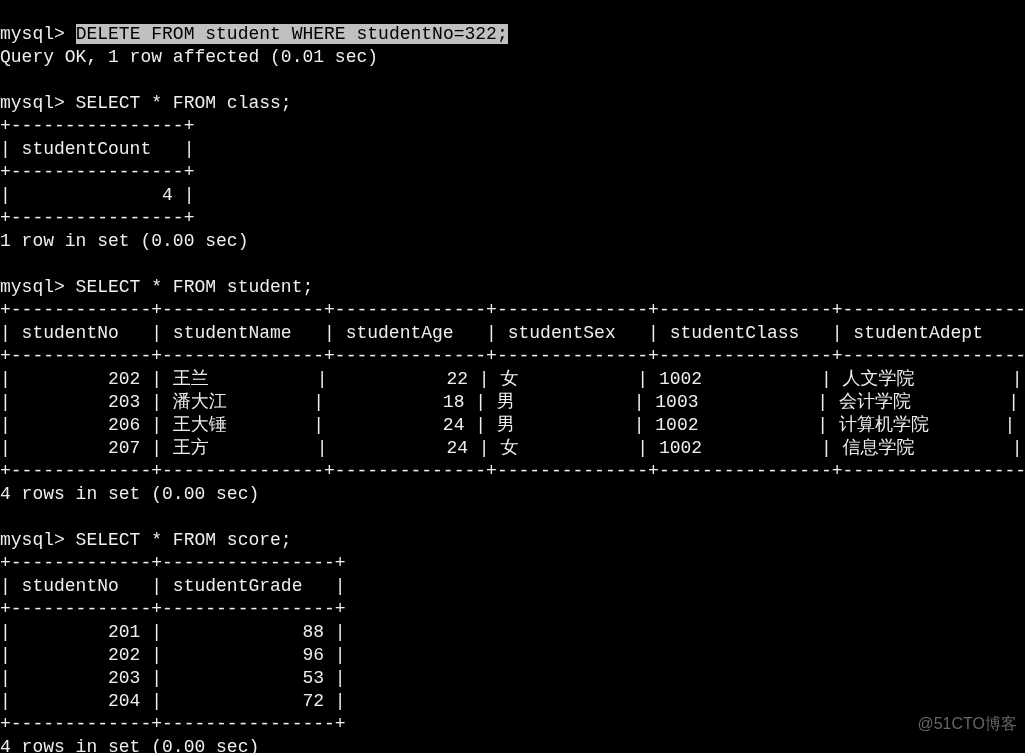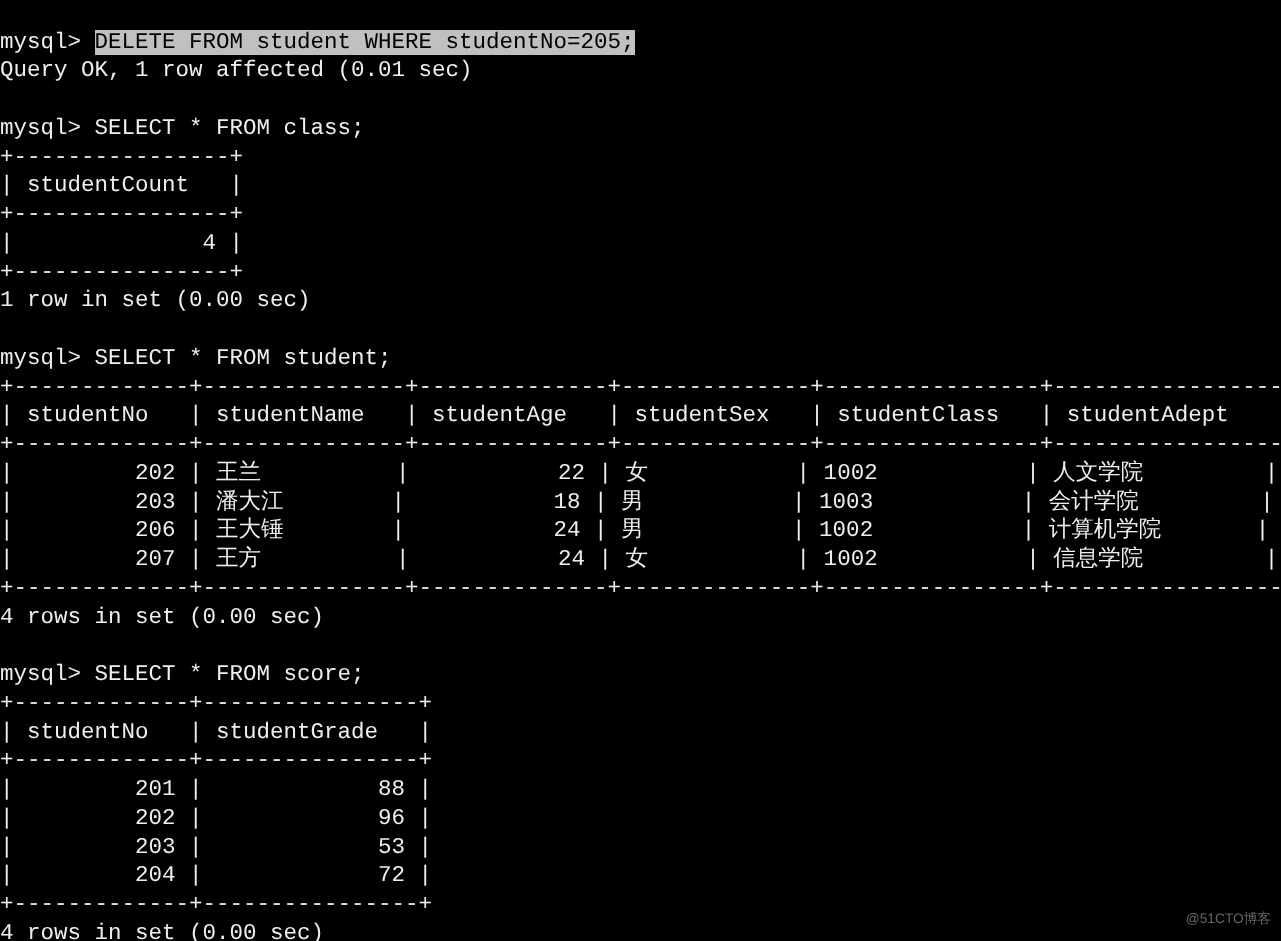--- a/index.html
+++ b/index.html
@@ -1,22 +1,22 @@
 <!DOCTYPE html>
 <html><head>
 <meta charset="utf-8">
 <style>
   html,body{margin:0;padding:0;background:#000;color:#eee;width:1025px;height:753px;overflow:hidden}
   body{font-family:"Consolas","Courier New",monospace;font-size:18px;line-height:23px;white-space:pre}
   .hl{background:#c0c0c0;color:#000}
-  .wm{position:absolute;right:8px;bottom:6px;color:#666;font-size:11px;font-family:sans-serif;white-space:normal}
+  .wm{position:absolute;right:8px;bottom:18px;color:#666;font-size:16px;font-family:sans-serif;white-space:normal}
 </style>
 </head>
 <body>
-<div id="out">mysql&gt; <span class="hl">DELETE FROM student WHERE studentNo=205;</span>
+<div id="out">mysql&gt; <span class="hl">DELETE FROM student WHERE studentNo=322;</span>
 Query OK, 1 row affected (0.01 sec)
 
 mysql&gt; SELECT * FROM class;
 +----------------+
 | studentCount   |
 +----------------+
 |              4 |
 +----------------+
 1 row in set (0.00 sec)
 

